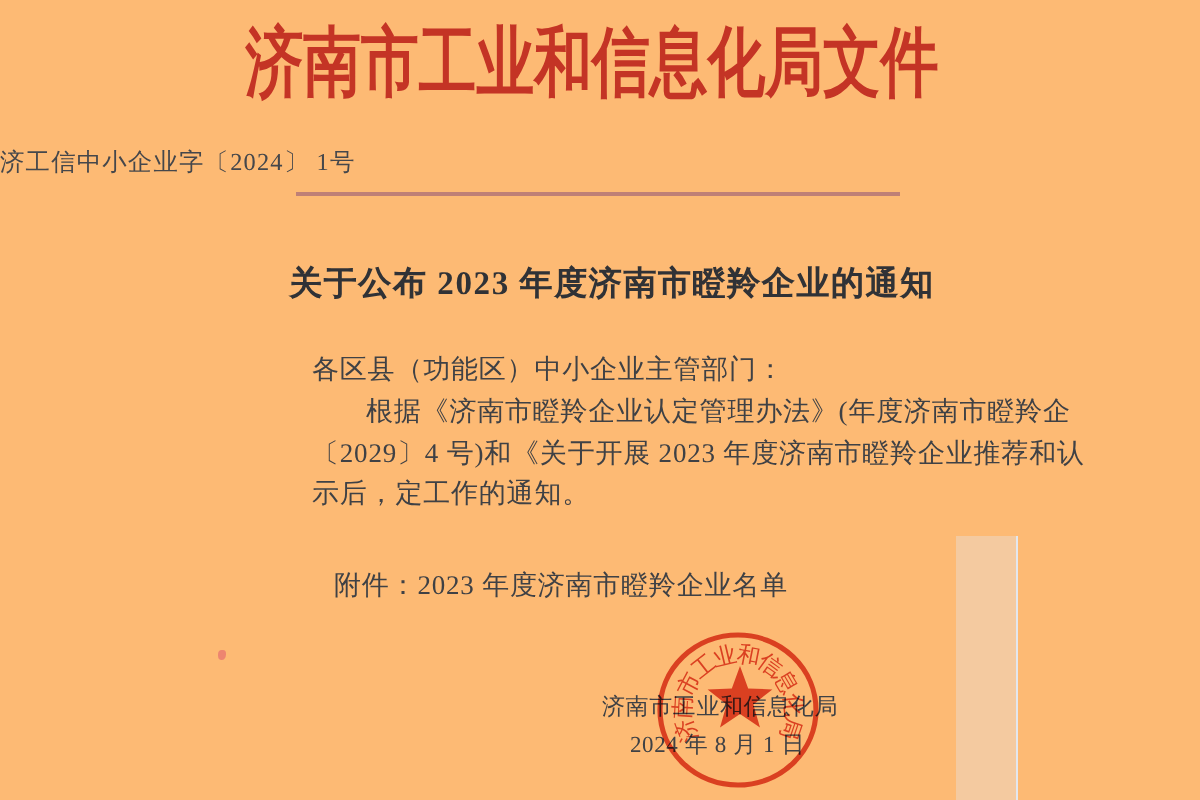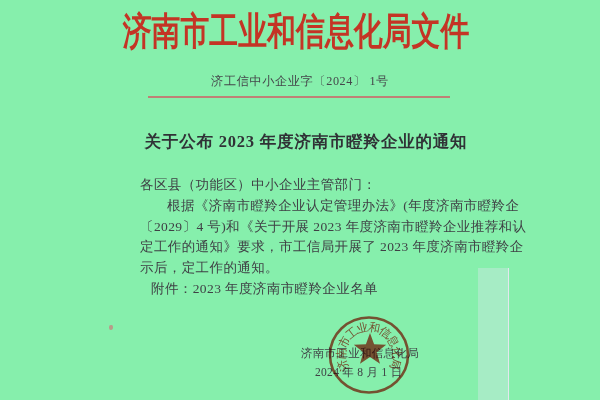--- a/index.html
+++ b/index.html
@@ -1,20 +1,20 @@
 <!DOCTYPE html>
 <html><head>
 <meta charset="utf-8">
 <style>
   html, body { margin: 0; padding: 0; }
   body { font-family: "Liberation Serif", serif; }
   .screen {
     position: relative;
     width: 600px; height: 400px;
-    background: #86efac;
+    background: #fdba74;
     overflow: hidden;
   }
   
   .scan-fold {
     position: absolute; left: 508px; top: 268px;
     width: 1px; height: 132px;
     background: #e3e7ee;
   }
   .scan-tint {
     position: absolute; left: 478px; top: 268px;
@@ -35,49 +35,48 @@
     letter-spacing: 0px;
     white-space: nowrap;
   }
   .letterhead .squeeze {
     display: inline-block;
     transform: scaleX(0.76);
     transform-origin: center;
   }
   .doc-number {
     position: absolute; left: 0; top: 73px; width: 600px;
-    text-align: center;
     color: #45474b;
     font-size: 12.2px;
     letter-spacing: 0.6px;
     white-space: nowrap;
   }
   .red-rule {
     position: absolute; left: 148px; top: 96px;
     width: 302px; height: 2px;
     background: #bf8076;
   }
   .notice-title {
     position: absolute; left: 6px; top: 131px; width: 600px;
     text-align: center;
     color: #303236;
     font-size: 16.5px; font-weight: bold;
     letter-spacing: 0.8px;
     white-space: nowrap;
   }
   .body-block {
-    position: absolute; left: 140px; top: 175px; width: 372px;
+    position: absolute; left: 156px; top: 175px; width: 372px;
     color: #3f4145;
     font-size: 13.5px;
     line-height: 20.8px;
     letter-spacing: 0.4px;
   }
   .body-block .line { white-space: nowrap; }
   .body-block .indent2 { padding-left: 27px; }
-  .body-block .indent1 { padding-left: 11px; }
+  .body-block .indent1 { padding-left: 11px; margin-top: 25px; }
   .signer {
     position: absolute; left: 301px; top: 346px;
     color: #3f4145;
     font-size: 11.5px;
     letter-spacing: 0.3px;
     white-space: nowrap;
   }
   .sign-date {
     position: absolute; left: 315px; top: 365px;
     color: #3f4145;
@@ -108,21 +107,20 @@
   <div class="doc-number">济工信中小企业字〔2024〕 1号</div>
 
   <div class="red-rule"></div>
 
   <div class="notice-title">关于公布 2023 年度济南市瞪羚企业的通知</div>
 
   <div class="body-block">
     <div class="line">各区县（功能区）中小企业主管部门：</div>
     <div class="line indent2">根据《济南市瞪羚企业认定管理办法》(年度济南市瞪羚企</div>
     <div class="line">〔2029〕4 号)和《关于开展 2023 年度济南市瞪羚企业推荐和认</div>
-    <div class="line">定工作的通知》要求，市工信局开展了 2023 年度济南市瞪羚企</div>
     <div class="line">示后，定工作的通知。</div>
     <div class="line indent1">附件：2023 年度济南市瞪羚企业名单</div>
   </div>
 
   <div class="signer">济南市工业和信息化局</div>
   <div class="sign-date">2024 年 8 月 1 日</div>
 
   <svg class="seal" viewBox="0 0 90 90" aria-hidden="true">
     <ellipse cx="45" cy="45" rx="39" ry="37.5" fill="none" stroke="#d8402e" stroke-width="2.6"></ellipse>
     <defs>

